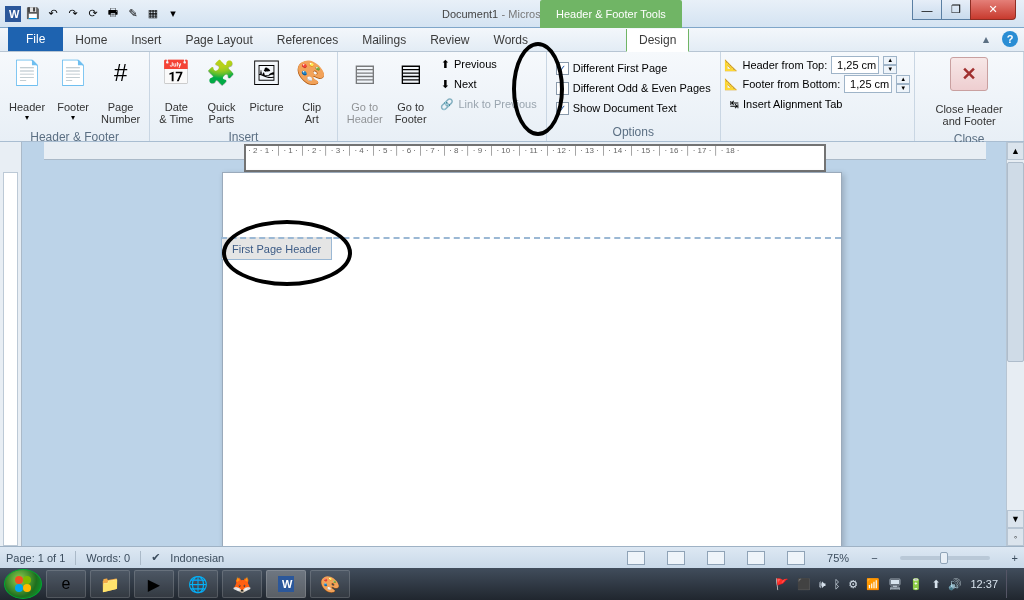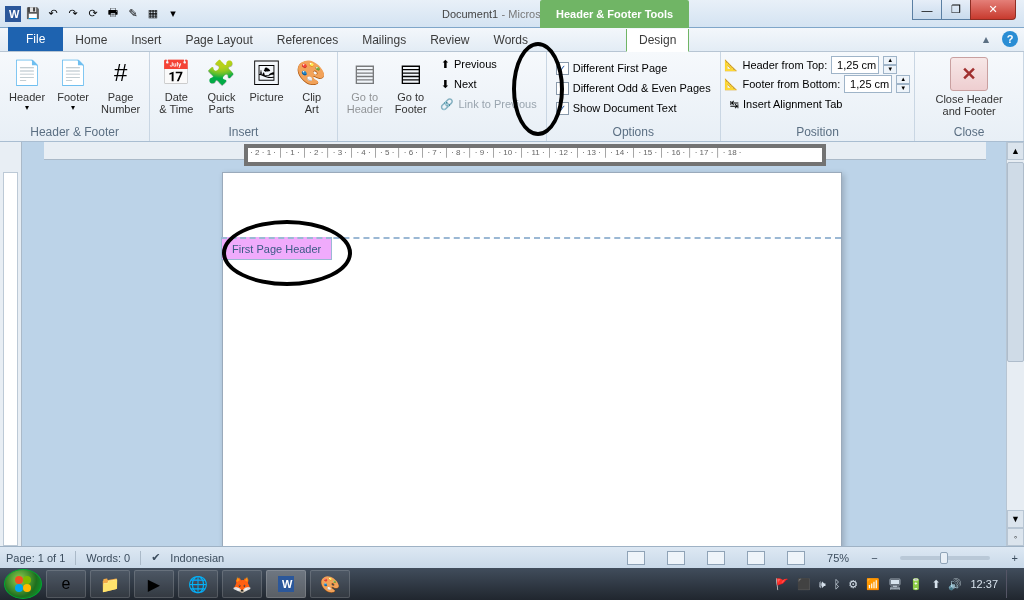--- a/index.html
+++ b/index.html
@@ -3,62 +3,62 @@
 <meta charset="utf-8">
 <style>
 *{box-sizing:border-box;margin:0;padding:0;font-family:"Segoe UI",Tahoma,sans-serif;font-size:11px;-webkit-user-select:none;user-select:none}
 body{width:1024px;height:600px;overflow:hidden;background:#bcd3e8}
 
 .titlebar{height:28px;background:linear-gradient(#e8f0f8,#d4e3f2);display:flex;align-items:center;border-bottom:1px solid #7fa6c9;position:relative}
 .qat{display:flex;align-items:center;gap:2px;padding:0 4px}
 .qat .qicon{width:18px;height:18px;display:flex;align-items:center;justify-content:center;border-radius:2px}
 .title-center{position:absolute;left:0;right:0;text-align:center;pointer-events:none;color:#444;font-size:12px}
 .title-center .dim{color:#777}
-.htools-tab{position:absolute;left:540px;top:0;height:28px;background:#70b565;color:#fff;font-size:11px;font-weight:bold;display:flex;align-items:center;padding:9px 16px;border-radius:2px 2px 0 0}
+.htools-tab{position:absolute;left:540px;top:0;height:28px;background:#70b565;color:#fff;font-size:11px;font-weight:normal;display:flex;align-items:center;padding:9px 16px;border-radius:2px 2px 0 0}
 .winbtns{position:absolute;right:0;top:0;display:flex}
 .winbtn{width:30px;height:20px;border:1px solid #5a7fa3;border-top:none;margin-left:-1px;display:flex;align-items:center;justify-content:center;background:linear-gradient(#e6eef8,#c9dbed);font-family:Arial;font-size:11px}
 .winbtn.close{background:linear-gradient(#e47f78,#c83a2e);color:#fff;border-color:#8d2e24;width:46px;border-radius:0 0 4px 0}
 .winbtns .group1{display:flex;margin-right:8px}
 
 .tabs{height:24px;background:linear-gradient(#f3f7fb,#e3ecf5);display:flex;align-items:flex-end;padding-left:8px;border-bottom:1px solid #b7c5d3;position:relative}
 .tab{padding:4px 12px;color:#3b3b3b;font-size:12px;cursor:pointer}
 .tab.file{background:#1e63b0;color:#fff;border-radius:0 0 0 0;padding:5px 18px;font-size:12px}
 .tab.design{border:1px solid #70b565;border-top:none;border-bottom:1px solid #fff;background:#fff;position:relative;top:1px}
 .helpbtn{position:absolute;right:6px;top:3px;display:flex;gap:8px;align-items:center}
 .helpbtn span{width:16px;height:16px;display:flex;align-items:center;justify-content:center;color:#4a6;font-weight:bold;border-radius:50%}
 .helpbtn .q{background:#2a8dd4;color:#fff;font-size:11px}
 
 .ribbon{height:90px;background:linear-gradient(#f6f9fc,#e8eff6);border-bottom:1px solid #a9bdd1;display:flex}
 .rgroup{border-right:1px solid #c9d6e3;display:flex;flex-direction:column;justify-content:space-between;padding:2px 4px 0 4px}
 .rgroup .row{display:flex;align-items:flex-start;gap:2px;flex:1}
 .rgroup .lbl{text-align:center;color:#5b6f83;font-size:12px;padding:2px 0}
 .bigbtn{display:flex;flex-direction:column;align-items:center;justify-content:flex-start;padding:2px 4px;min-width:40px;cursor:pointer;border:1px solid transparent;border-radius:3px}
 .bigbtn .ic{width:32px;height:32px;display:flex;align-items:center;justify-content:center;font-size:24px}
-.bigbtn .tx{font-size:11px;color:#333;text-align:center;line-height:12px;margin-top:2px}
+.bigbtn .tx{font-size:11px;color:#333;text-align:center;line-height:12px;margin-top:12px}
 .smbtn{display:flex;align-items:center;gap:4px;padding:2px 4px;cursor:pointer;border:1px solid transparent;border-radius:2px;min-height:20px}
 .smbtn.dis{color:#9aa5af}
 .chk{width:13px;height:13px;border:1px solid #8a9aab;background:#fff;display:flex;align-items:center;justify-content:center;font-size:10px;color:#2a5faa}
 .vstack{display:flex;flex-direction:column;gap:0}
 .posrow{display:flex;align-items:center;gap:4px}
 .posrow input{width:48px;height:18px;border:1px solid #9fb4c8;text-align:right;padding-right:2px;font-size:11px}
 .spin{display:flex;flex-direction:column;width:14px}
 .spin div{height:9px;border:1px solid #9fb4c8;background:#eef4fa;font-size:6px;text-align:center;line-height:7px}
 .closex{width:38px;height:34px;border:1px solid #c9a0a0;border-radius:3px;background:linear-gradient(#f7e7e7,#eeced0);display:flex;align-items:center;justify-content:center;color:#a03030;font-size:18px;font-weight:bold}
 
 .ruler-h{height:18px;background:#e8eef4;border-bottom:1px solid #aab9c8;position:relative;margin-left:22px;margin-right:20px}
-.ruler-h .track{position:absolute;left:200px;right:160px;top:2px;height:22px;background:#fff;border:4px solid #737373;font-size:8px;color:#666;overflow:hidden}
+.ruler-h .track{position:absolute;left:200px;right:160px;top:2px;height:28px;background:#fff;border:2px solid #737373;font-size:8px;color:#666;overflow:hidden}
 .ruler-corner{position:absolute;left:2px;top:144px;width:18px;height:16px;background:#e8eef4;border:1px solid #aab9c8;font-size:9px;text-align:center;color:#555}
 
 .workspace{position:absolute;top:142px;left:0;right:0;bottom:22px;background:#bcd3e8;display:flex}
 .ruler-v{width:22px;background:#e8eef4;border-right:1px solid #aab9c8;position:relative}
 .ruler-v .track{position:absolute;top:30px;bottom:0;left:3px;width:15px;background:#fff;border:1px solid #bcc9d6}
 .docwrap{flex:1;overflow:hidden;position:relative}
 .page{position:absolute;left:200px;top:30px;width:620px;height:800px;background:#fff;border:1px solid #9aaabb;box-shadow:2px 2px 6px rgba(0,0,0,.2)}
 .header-area{position:absolute;top:64px;left:0;right:0;border-bottom:2px dashed #9bb8d4}
-.header-tag{position:absolute;top:64px;left:-2px;background:#f0abfc;border:1px solid #9bb8d4;border-top:2px dashed #9bb8d4;padding:4px 10px;color:#3b5a85;font-size:11px}
+.header-tag{position:absolute;top:64px;left:-2px;background:#e5e5e5;border:1px solid #9bb8d4;border-top:2px dashed #9bb8d4;padding:4px 10px;color:#3b5a85;font-size:11px}
 .vscroll{width:18px;background:#e7edf3;border-left:1px solid #b7c5d3;display:flex;flex-direction:column}
 .vscroll .arr{height:18px;background:#dbe4ed;border:1px solid #b7c5d3;font-size:9px;text-align:center;line-height:16px}
 .vscroll .thumb{margin-top:2px;height:200px;background:#cfdbe7;border:1px solid #aebccb;border-radius:2px}
 
 .ellipse{position:absolute;border:4px solid #000;border-radius:50%;pointer-events:none}
 
 .status{position:absolute;bottom:0;left:0;right:0;height:22px;background:linear-gradient(#dde8f3,#c9d9e9);border-top:1px solid #9fb2c5;display:flex;align-items:center;padding:0 6px;gap:10px;color:#3b4c5d;font-size:11px}
 .status .sep{width:1px;height:14px;background:#aab9c8}
 .status .right{margin-left:auto;display:flex;align-items:center;gap:22px}
 .viewic{width:18px;height:14px;border:1px solid #8fa3b7;background:#eef4fa}
@@ -241,21 +241,20 @@
               <div>▲</div>
               <div>▼</div>
             </div>
           </div>
       <div class="smbtn">
             <span>↹</span>
             <span>Insert Alignment Tab</span>
           </div>
     </div>
       </div>
-    <div class="lbl">Position</div>
   </div>
 
   <div class="rgroup" style="flex:1;align-items:center">
     <div class="row" style="justify-content:center;width:100%">
         <div class="bigbtn">
           <div class="closex">✕</div>
           <div class="tx" style="white-space:pre">Close Header
 and Footer</div>
         </div>
       </div>

